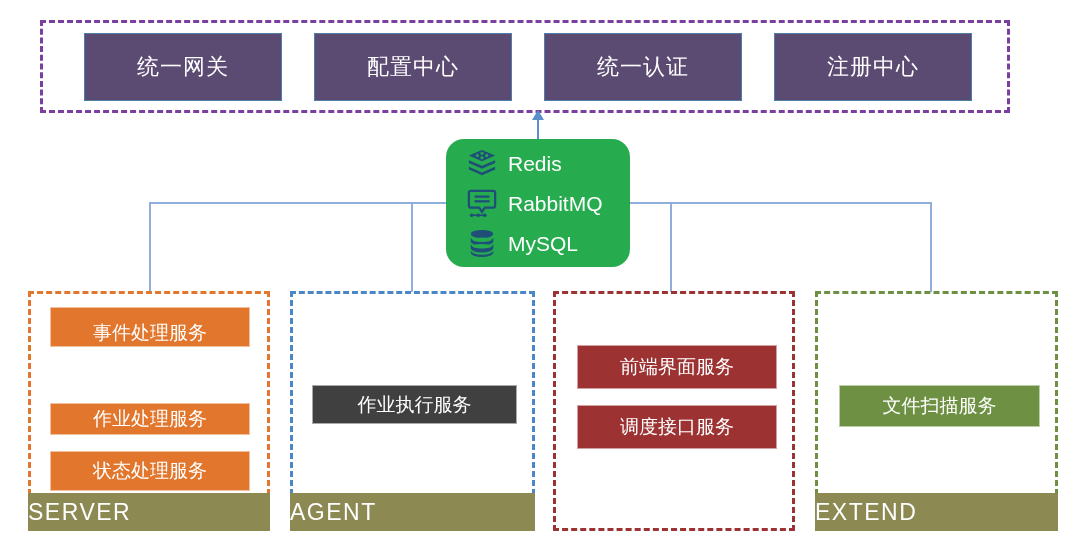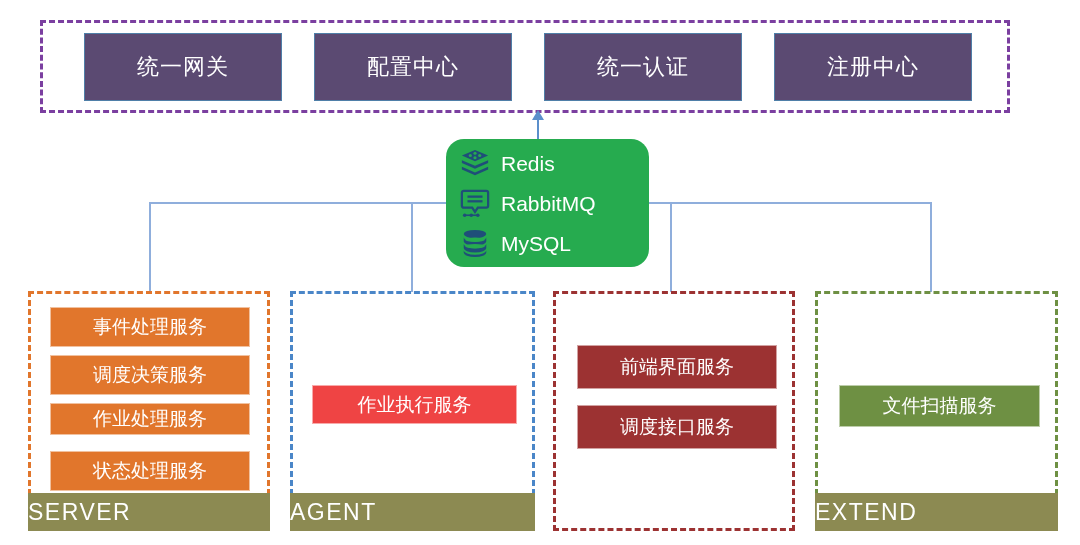--- a/index.html
+++ b/index.html
@@ -32,26 +32,26 @@
     background: #5B4A72;
     border: 1.5px solid #4F7FA8;
     color: #FFFFFF;
     font-size: 22px;
     display: flex; align-items: center; justify-content: center;
     letter-spacing: 1px;
   }
 
   
   .middleware {
-    left: 446px; top: 139px; width: 203px; height: 128px;
+    left: 446px; top: 139px; width: 184px; height: 128px;
     background: #26AB4F;
     border-radius: 18px;
     display: flex; flex-direction: column;
     justify-content: center;
-    padding-left: 14px;
+    padding-left: 21px;
     gap: 2px;
   }
   .mw-row {
     display: flex; align-items: center; gap: 11px;
     height: 38px;
   }
   .mw-label {
     color: #FFFFFF;
     font-size: 21px;
     line-height: 1;
@@ -85,21 +85,21 @@
 
   .service-box {
     position: absolute;
     display: flex; align-items: center; justify-content: center;
     color: #FFFFFF;
     font-size: 19px;
     border: 1px solid rgba(255,255,255,0.55);
     box-sizing: border-box;
   }
   .sv-orange { background: #E1762C; }
-  .sv-blue   { background: #ef4444; }
+  .sv-blue   { background: #404040; }
   .sv-red    { background: #9C3232; }
   .sv-green  { background: #6E9043; }
 
   .group-footer {
     position: absolute;
     left: -3px; bottom: -3px;
     width: calc(100% + 6px);
     height: 38px;
     background: #8C8A52;
     color: #ffffff;
@@ -192,25 +192,22 @@
             <ellipse cx="16" cy="19.4" rx="10.5" ry="2.4"></ellipse>
           </g>
         </svg>
       </span>
       <span class="mw-label">MySQL</span>
     </div>
   </div>
 
   <div class="abs group g-server" style="left:28px; width:242px;">
     <div class="group-inner">
-      <div class="service-box sv-orange" style="left:19px; top:13px; width:200px; height:40px;">
+      <div class="service-box sv-orange" style="left:19px; top:13px; width:200px; height:40px;align-items:flex-end;">
         <span>事件处理服务</span>
-      </div>
-      <div class="service-box sv-orange" style="left:19px; top:61px; width:200px; height:40px;">
-        <span>调度决策服务</span>
       </div>
       <div class="service-box sv-orange" style="left:19px; top:109px; width:200px; height:32px;">
         <span>作业处理服务</span>
       </div>
       <div class="service-box sv-orange" style="left:19px; top:157px; width:200px; height:40px;">
         <span>状态处理服务</span>
       </div>
       <div class="group-footer">
         <span>SERVER</span>
       </div>

